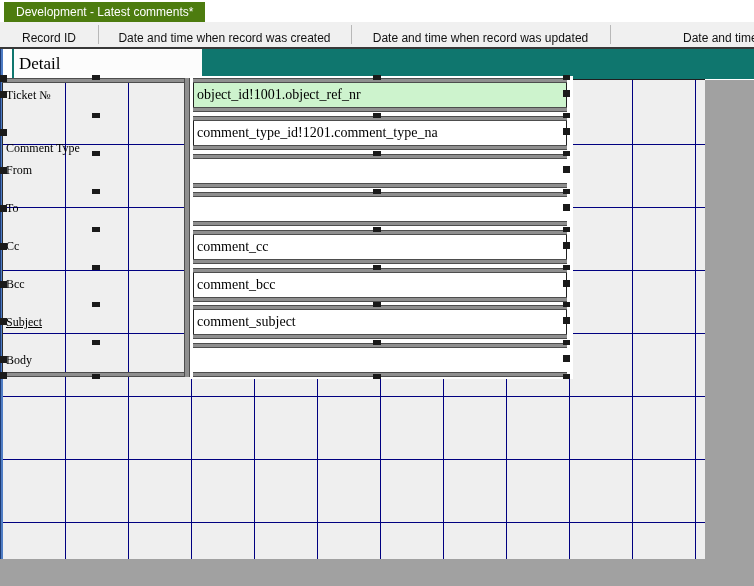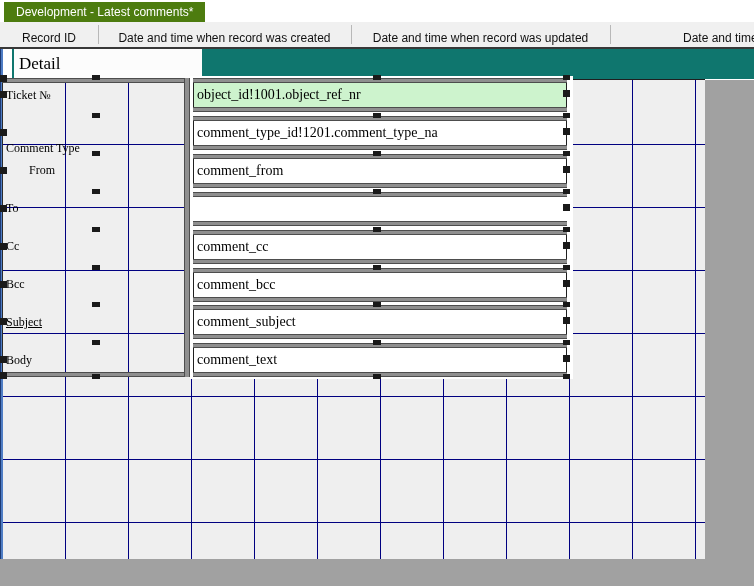--- a/index.html
+++ b/index.html
@@ -117,24 +117,23 @@
       <div class="field-bar" style="top: 0px;"></div>
       <div class="field-content" style="background: rgb(205, 243, 205);">object_id!1001.object_ref_nr</div>
       <div class="field-bar" style="top: 29px;"></div>
     </div>
     <div class="detail-label" style="top: 99px; margin-top: 32px;">Comment Type</div>
     <div class="field-row" style="top: 115.9px;">
       <div class="field-bar" style="top: 0px;"></div>
       <div class="field-content">comment_type_id!1201.comment_type_na</div>
       <div class="field-bar" style="top: 29px;"></div>
     </div>
-    <div class="detail-label" style="top: 153.8px; margin-left: 23px;">From</div>
+    <div class="detail-label" style="top: 153.8px;">From</div>
     <div class="field-row" style="top: 153.8px;">
       <div class="field-bar" style="top: 0px;"></div>
-      <div class="field-content">comment_from</div>
       <div class="field-bar" style="top: 29px;"></div>
     </div>
     <div class="detail-label" style="top: 191.7px;">To</div>
     <div class="field-row" style="top: 191.7px;">
       <div class="field-bar" style="top: 0px;"></div>
       <div class="field-bar" style="top: 29px;"></div>
     </div>
     <div class="detail-label" style="top: 229.6px;">Cc</div>
     <div class="field-row" style="top: 229.6px;">
       <div class="field-bar" style="top: 0px;"></div>
@@ -149,21 +148,20 @@
     </div>
     <div class="detail-label" style="top: 305.4px; text-decoration: underline;">Subject</div>
     <div class="field-row" style="top: 305.4px;">
       <div class="field-bar" style="top: 0px;"></div>
       <div class="field-content">comment_subject</div>
       <div class="field-bar" style="top: 29px;"></div>
     </div>
     <div class="detail-label" style="top: 343.3px;">Body</div>
     <div class="field-row" style="top: 343.3px;">
       <div class="field-bar" style="top: 0px;"></div>
-      <div class="field-content">comment_text</div>
       <div class="field-bar" style="top: 29px;"></div>
     </div>
     <div class="sel-bar" style="left: 2px; top: 78px; width: 188px; height: 5px;"></div>
     <div class="sel-bar" style="left: 2px; top: 372px; width: 188px; height: 5px;"></div>
     <div class="sel-bar-v" style="left: 184px; top: 78px; width: 6px; height: 299px;"></div>
     <div class="handle" style="left: 0px; top: 91px; width: 7px; height: 7px;"></div>
     <div class="handle" style="left: 92px; top: 75px; width: 8px; height: 5px;"></div>
     <div class="handle" style="left: 373px; top: 75px; width: 8px; height: 5px;"></div>
     <div class="handle" style="left: 563px; top: 75px; width: 7px; height: 5px;"></div>
     <div class="handle" style="left: 563px; top: 90px; width: 7px; height: 7px;"></div>

